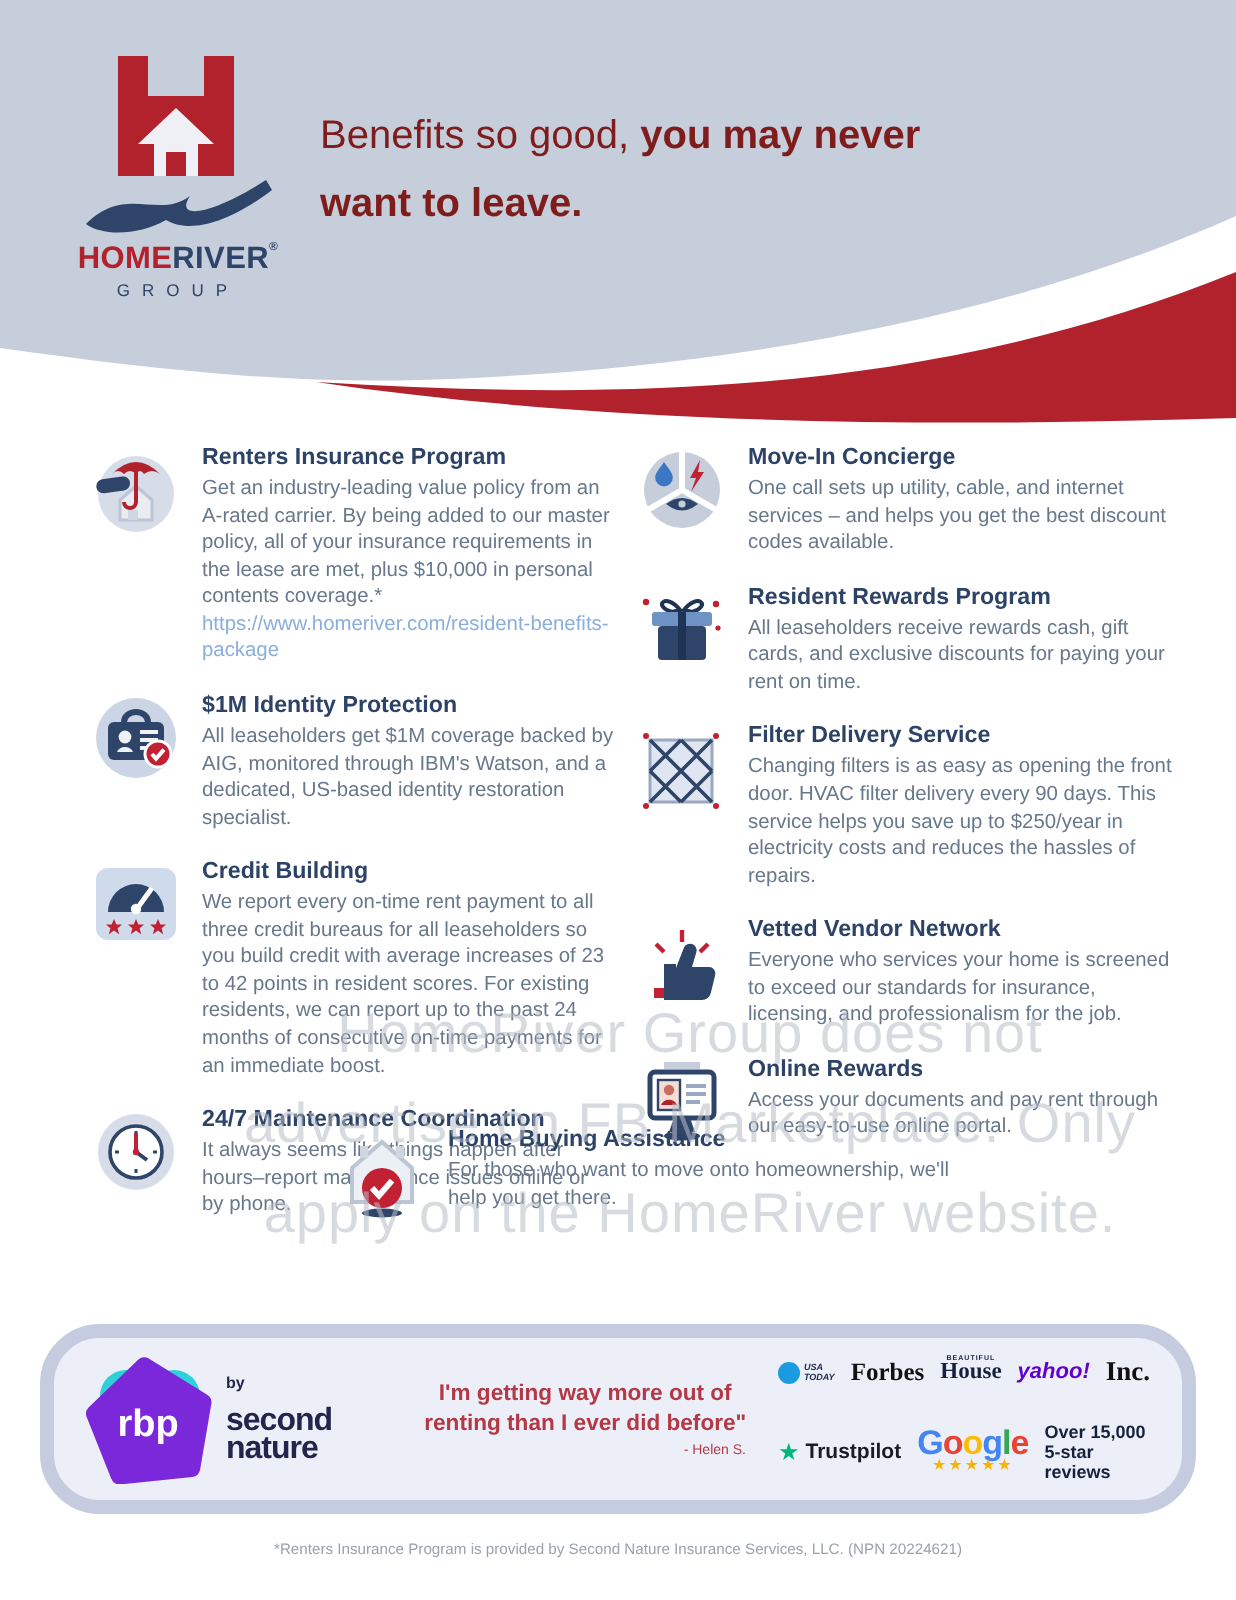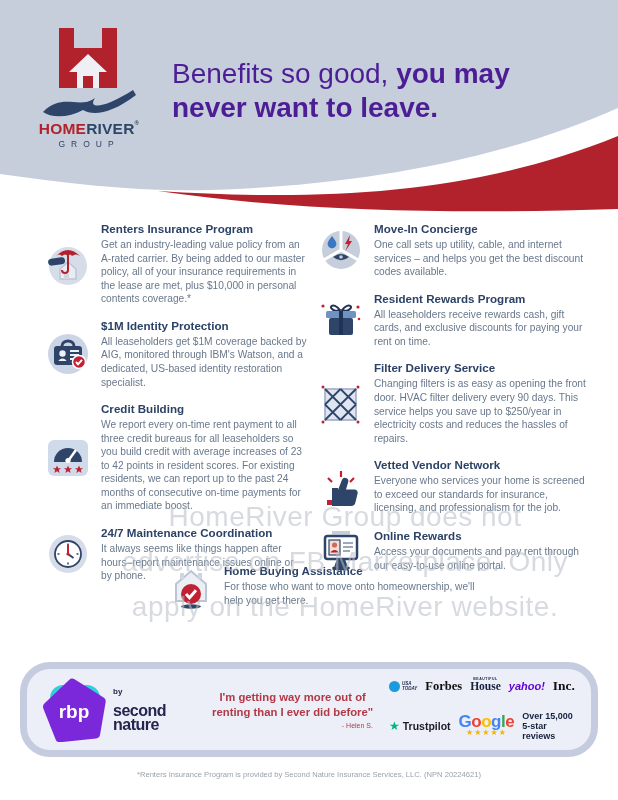--- a/index.html
+++ b/index.html
@@ -6,29 +6,29 @@
   body{width:618px;height:800px;position:relative;background:#ffffff;overflow:hidden;
        font-family:"Liberation Sans","DejaVu Sans",sans-serif;}
 
   
   #header-art{position:absolute;top:0;left:0;width:618px;height:230px;}
   #logo{position:absolute;top:26px;left:33px;width:112px;height:122px;text-align:center;}
   #logo .wordmark{font-weight:bold;font-size:15.5px;letter-spacing:.2px;margin-top:-2px;}
   #logo .home{color:#b2222d;} #logo .river{color:#2e4569;}
   #logo .reg{font-size:6px;color:#2e4569;vertical-align:top;}
   #logo .group{color:#2e4569;font-size:8.5px;letter-spacing:6px;margin-top:1px;}
-  #headline{position:absolute;top:38px;left:172px;width:345px;
-            font-size:28px;line-height:34px;color:#4c1d95;font-weight:400;}
+  #headline{position:absolute;top:38px;left:160px;width:345px;
+            font-size:20px;line-height:34px;color:#7f1d1d;font-weight:400;}
   #headline b{font-weight:700;}
 
   
   .col{position:absolute;top:222px;}
   #col-left{left:45px;width:262px;}
   #col-right{left:318px;width:272px;}
-  .benefit{display:flex;gap:10px;margin-bottom:13px;align-items:center;}
+  .benefit{display:flex;gap:10px;margin-bottom:13px;}
   .benefit .icon{flex:0 0 46px;width:46px;height:46px;}
   .benefit .txt{flex:1;}
   .benefit h3{margin:0 0 3px 0;font-size:11.6px;color:#2c4266;font-weight:700;}
   .benefit p{margin:0;font-size:10.2px;line-height:1.33;color:#68788c;}
   .benefit a{display:block;font-size:10.2px;line-height:1.33;color:#8aaedd;text-decoration:none;word-break:break-all;}
   #home-buying{position:absolute;left:168px;top:563px;width:310px;}
 
   
   #watermark{position:absolute;top:494px;left:0;width:618px;text-align:center;
              font-size:28px;line-height:45px;color:#b7bcc6;opacity:.55;z-index:6;
@@ -98,20 +98,21 @@
       <circle cx="23" cy="25" r="19" fill="#d6dce8"></circle>
       <path d="M15,28 l8,-7 8,7 v10 h-16 z" fill="#e9ecf2" stroke="#bcc5d4" stroke-width="1.5"></path>
       <rect x="19" y="33" width="5" height="5" fill="#cfd6e2"></rect>
       <path d="M11,15 Q23,3 35,15 Q31,12 27,15 Q25,12 23,15 Q20,12 17,15 Q14,12 11,15 Z" fill="#b2222d"></path>
       <path d="M23,14 v15 a3,3 0 0 1 -6,0" stroke="#b2222d" stroke-width="2" fill="none"></path>
       <rect x="3" y="17" width="17" height="7" rx="3.5" fill="#2e4569" transform="rotate(-8 11 20)"></rect>
     </svg>
     <div class="txt">
       <h3>Renters Insurance Program</h3>
       <p>Get an industry-leading value policy from an A-rated carrier. By being added to our master policy, all of your insurance requirements in the lease are met, plus $10,000 in personal contents coverage.*</p>
+      <a href="#">https://www.homeriver.com/resident-benefits-package</a>
     </div>
   </div>
 
   <div class="benefit">
     <svg class="icon" viewBox="0 0 46 46">
       <circle cx="23" cy="23" r="20" fill="#ccd5e6"></circle>
       <path d="M17,15 a6,5 0 0 1 12,0" stroke="#2e4569" stroke-width="3" fill="none"></path>
       <rect x="9" y="15" width="28" height="19" rx="3" fill="#2e4569"></rect>
       <circle cx="17.5" cy="22.5" r="3.2" fill="#eef1f6"></circle>
       <path d="M13.5,30 c1.2,-3.4 6.8,-3.4 8,0 z" fill="#eef1f6"></path>

